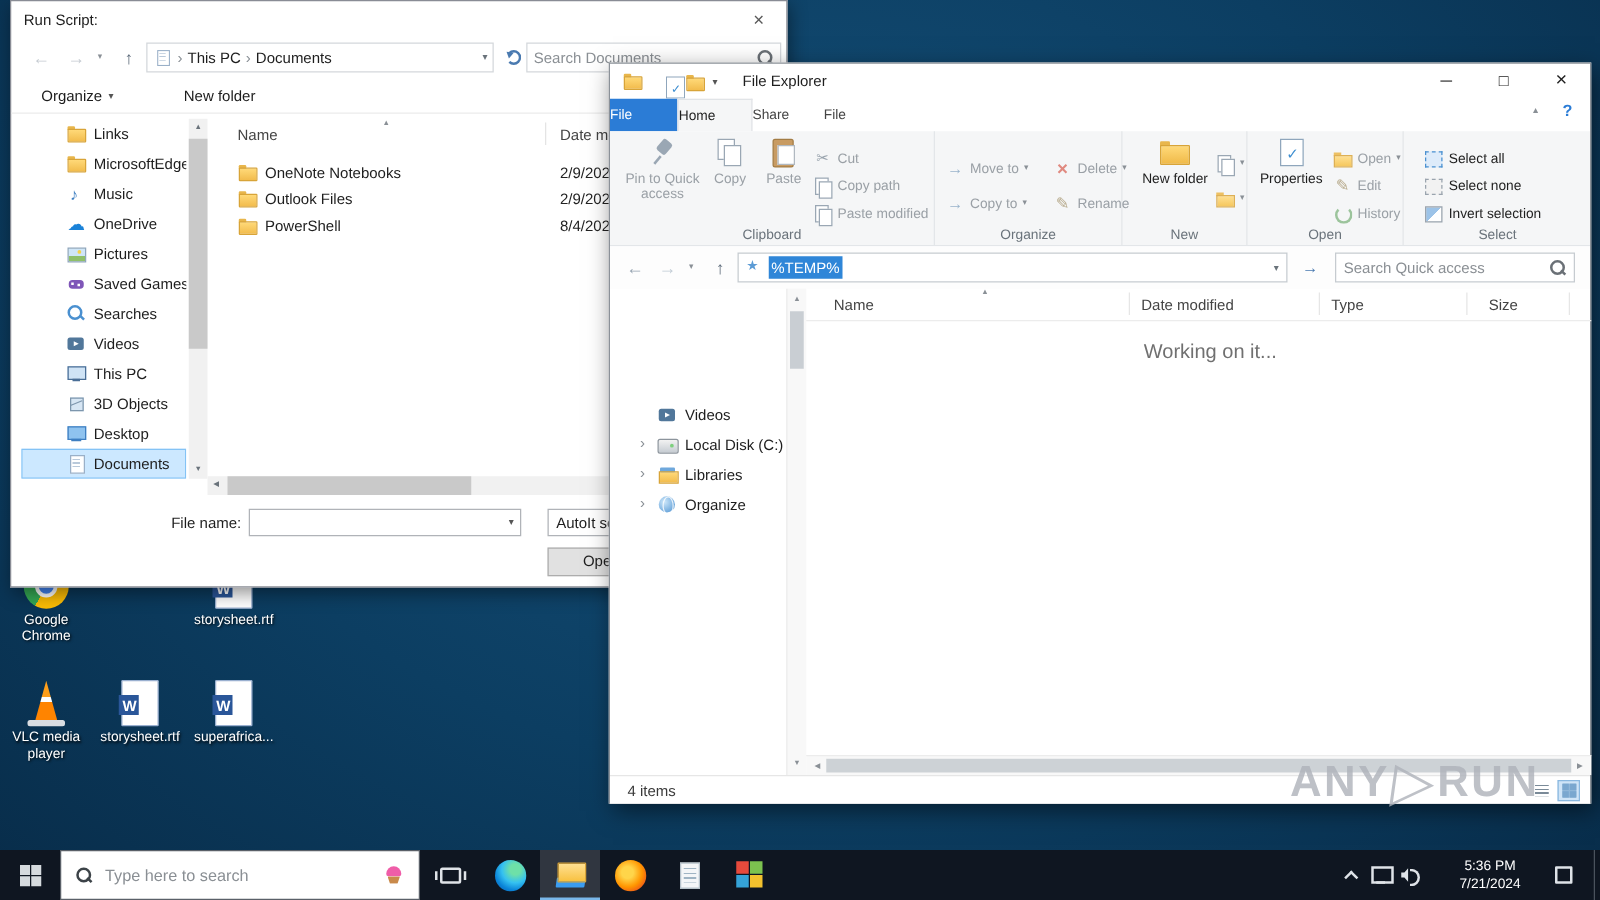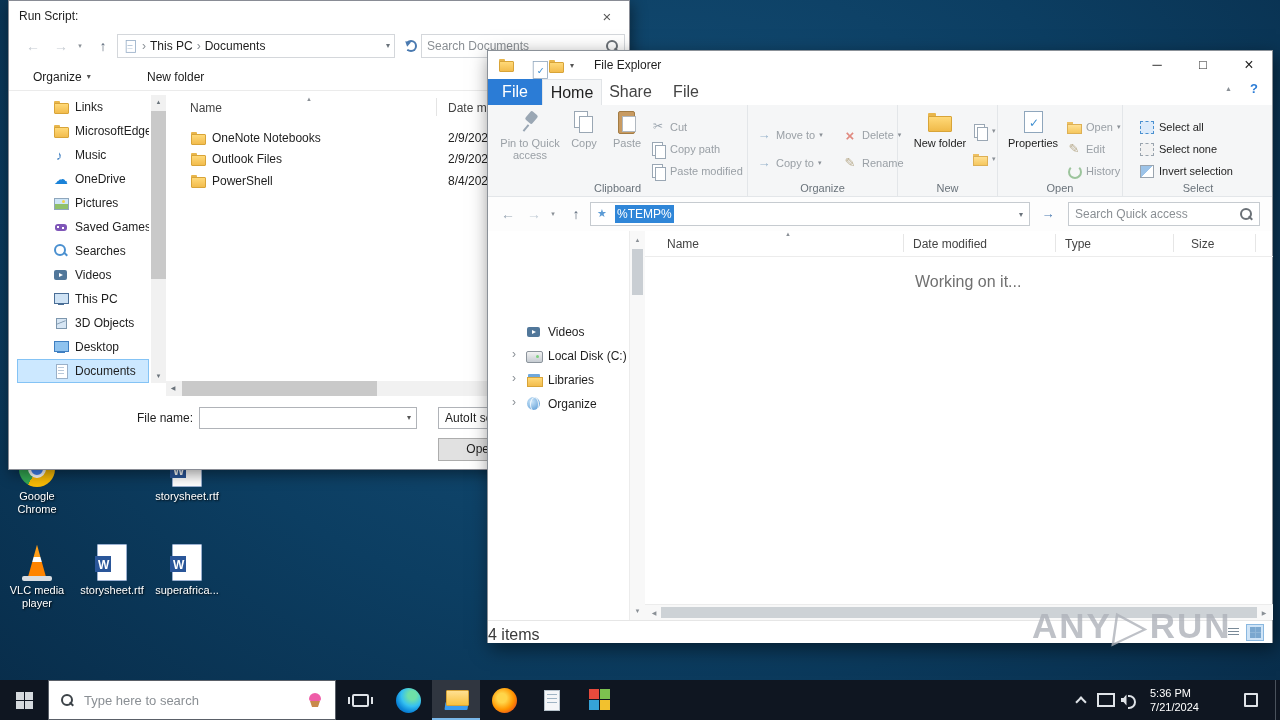--- a/index.html
+++ b/index.html
@@ -115,21 +115,21 @@
   .rd-ft .t{flex:1;padding:0 6px;font-size:12px;white-space:nowrap}
   .rd-open{position:absolute;left:429px;top:437px;width:86px;height:23px;background:#e1e1e1;border:1px solid #adadad;text-align:center;line-height:21px;font-size:12px}
 
   
   .explorer{position:absolute;left:487px;top:50px;width:786px;height:593px;background:#fff;border:1px solid #8b9198;box-shadow:3px 6px 18px rgba(0,0,0,.5);z-index:20}
   .ex-sysicon{position:absolute;left:10px;top:6px}
   .ex-qat{position:absolute;top:7px}
   .ex-title{position:absolute;left:106px;top:7px;font-size:12px}
   .ex-cap{position:absolute;top:0;width:46px;height:28px;text-align:center;line-height:28px;font-size:13px;color:#1e1e1e}
   .ex-tabs{position:absolute;left:0;top:28px;width:100%;height:26px;background:#fff}
-  .ex-tab{position:absolute;top:0;height:26px;text-align:center;line-height:26px;font-size:16px;color:#444}
+  .ex-tab{position:absolute;top:0;height:26px;line-height:26px;font-size:11px;color:#444}
   .ex-tab.file{background:#2b7cd6;color:#fff}
   .ex-tab.active{background:#f5f6f7;border:1px solid #e1e4e7;border-bottom:0;color:#1e1e1e}
   .ex-ribcollapse{position:absolute;right:40px;top:34px;font-size:7px;color:#8a9096}
   .ex-help{position:absolute;right:14px;top:31px;font-size:13px;font-weight:bold;color:#2b7cd6}
   .ex-ribbon{position:absolute;left:0;top:54px;width:100%;height:92px;background:#f5f6f7;border-bottom:1px solid #e3e6e9}
   .grp{position:absolute;top:0;height:100%;border-right:1px solid #e3e6e9}
   .grp-label{position:absolute;bottom:2px;left:0;right:0;text-align:center;font-size:11px;color:#6a737b}
   .rb-big{position:absolute;top:4px;display:flex;flex-direction:column;align-items:center}
   .rb-lbl{margin-top:2px;font-size:11px;line-height:12px;text-align:center;color:#1e1e1e}
   .dis .rb-lbl,.rb-sm.dis .t{color:#9aa0a6}
@@ -178,21 +178,21 @@
   .ex-main{position:absolute;left:157px;top:180px;width:628px;height:389px}
   .ex-header{position:absolute;left:0;top:0;right:0;height:26px;border-bottom:1px solid #ececec}
   .ex-hcell{position:absolute;top:6px;font-size:12px;color:#444;white-space:nowrap}
   .ex-hsep{position:absolute;top:3px;height:18px;border-left:1px solid #e6e6e6}
   .ex-hsort{position:absolute;left:140px;top:0;font-size:6px;color:#8a9096}
   .ex-working{position:absolute;left:270px;top:42px;font-size:16px;color:#707070}
   .ex-hscroll{position:absolute;left:0;right:0;bottom:0;height:16px;background:#f8f8f8;border-top:1px solid #ececec}
   .ex-hscroll .arr{position:absolute;top:0;width:14px;height:16px;text-align:center;font-size:6px;color:#8a9096;line-height:16px}
   .ex-hscroll .thumb{position:absolute;left:16px;right:16px;top:2px;height:11px;background:#cdd2d6}
   .ex-status{position:absolute;left:0;right:0;top:569px;height:23px;border-top:1px solid #e6e6e6;background:#fff}
-  .ex-items{position:absolute;left:0;top:5px;font-size:16px;color:#3a3a3a}
+  .ex-items{position:absolute;left:14px;top:5px;font-size:12px;color:#3a3a3a}
   .ex-view{position:absolute;top:3px;width:18px;height:17px;border:1px solid transparent;display:flex;align-items:center;justify-content:center}
   .ex-view.active{background:#cfe4f7;border-color:#8ab8e0}
   .vw-details{width:11px;height:9px;background:repeating-linear-gradient(#7a8democ 0 0);background:repeating-linear-gradient(#7a8a98 0 1px,transparent 1px 3px)}
   .vw-large{width:11px;height:11px;background:linear-gradient(#8fb6d8,#8fb6d8);background-size:5px 5px;background-image:linear-gradient(#8fb6d8 0 0),linear-gradient(#8fb6d8 0 0);display:grid;grid-template:repeat(2,5px)/repeat(2,5px);gap:1px}
   .vw-large span{background:#7aa7cf}
 
   
   .watermark{position:absolute;left:1032px;top:604px;z-index:30;display:flex;align-items:center;gap:2px;opacity:.8;pointer-events:none}
   .wm-t{font-size:35px;font-weight:bold;letter-spacing:2px;color:#aeb2ba}
   .wm-logo{font-size:44px;line-height:44px;color:#aeb2ba;transform:skewX(-8deg)}
@@ -222,21 +222,21 @@
   .app-ico{width:22px;height:22px;display:grid;grid-template:repeat(2,10px)/repeat(2,10px);gap:1px}
   .app-ico .c1{background:#e64a3c}.app-ico .c2{background:#7cc24f}.app-ico .c3{background:#35a3d8}.app-ico .c4{background:#f2c12e}
   .tray-ico{position:absolute;top:0;width:22px;height:40px;display:flex;align-items:center;justify-content:center}
   .chev-up{width:8px;height:8px;border-left:2px solid #dfe3e8;border-top:2px solid #dfe3e8;transform:rotate(45deg);margin-top:3px}
   .net-ico{position:relative;width:16px;height:14px}
   .net-ico::before{content:"";position:absolute;left:0;top:0;width:14px;height:10px;border:2px solid #dfe3e8}
   .net-ico::after{content:"";position:absolute;left:4px;bottom:0;width:7px;height:2px;background:#dfe3e8}
   .vol-ico{position:relative;width:17px;height:16px}
   .vol-ico::before{content:"";position:absolute;left:0;top:2px;width:10px;height:12px;background:#dfe3e8;clip-path:polygon(0 33%,30% 33%,60% 5%,60% 95%,30% 67%,0 67%)}
   .vol-ico::after{content:"";position:absolute;right:2px;top:3px;width:6px;height:10px;border:2px solid #dfe3e8;border-left:none;border-radius:0 9px 9px 0}
-  .tray-clock{position:absolute;left:1150px;top:6px;width:84px;font-size:11px;line-height:14px;color:#fff}
+  .tray-clock{position:absolute;left:1150px;top:6px;width:84px;text-align:center;font-size:11px;line-height:14px;color:#fff}
   .ac-ico{width:14px;height:14px;border:2px solid #dfe3e8;border-radius:1px}
   .show-desktop{position:absolute;right:0;top:0;width:5px;height:40px;border-left:1px solid #4a525c}
 </style>
 </head>
 <body>
 
 <div class="screen">
 
   <div class="dicon" style="left:0;top:447px">
     <div class="dicon-img">

